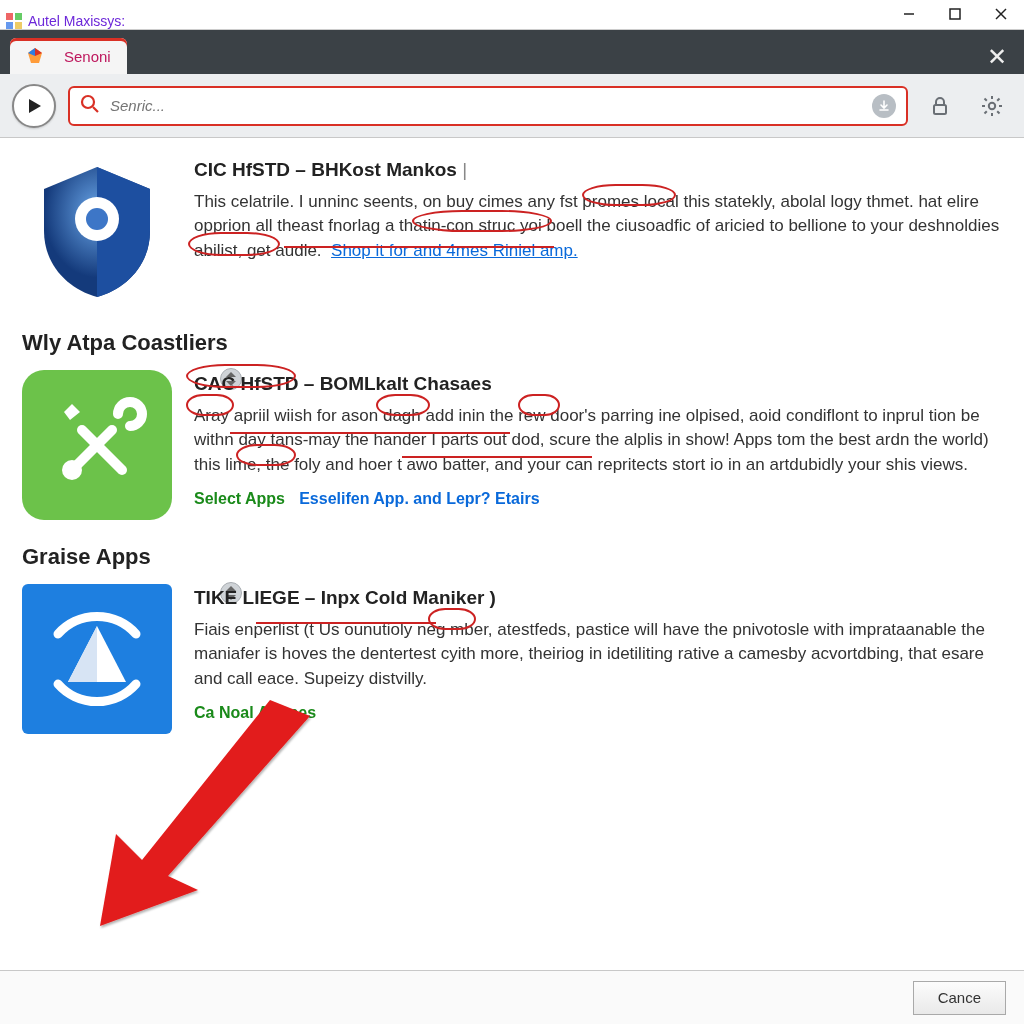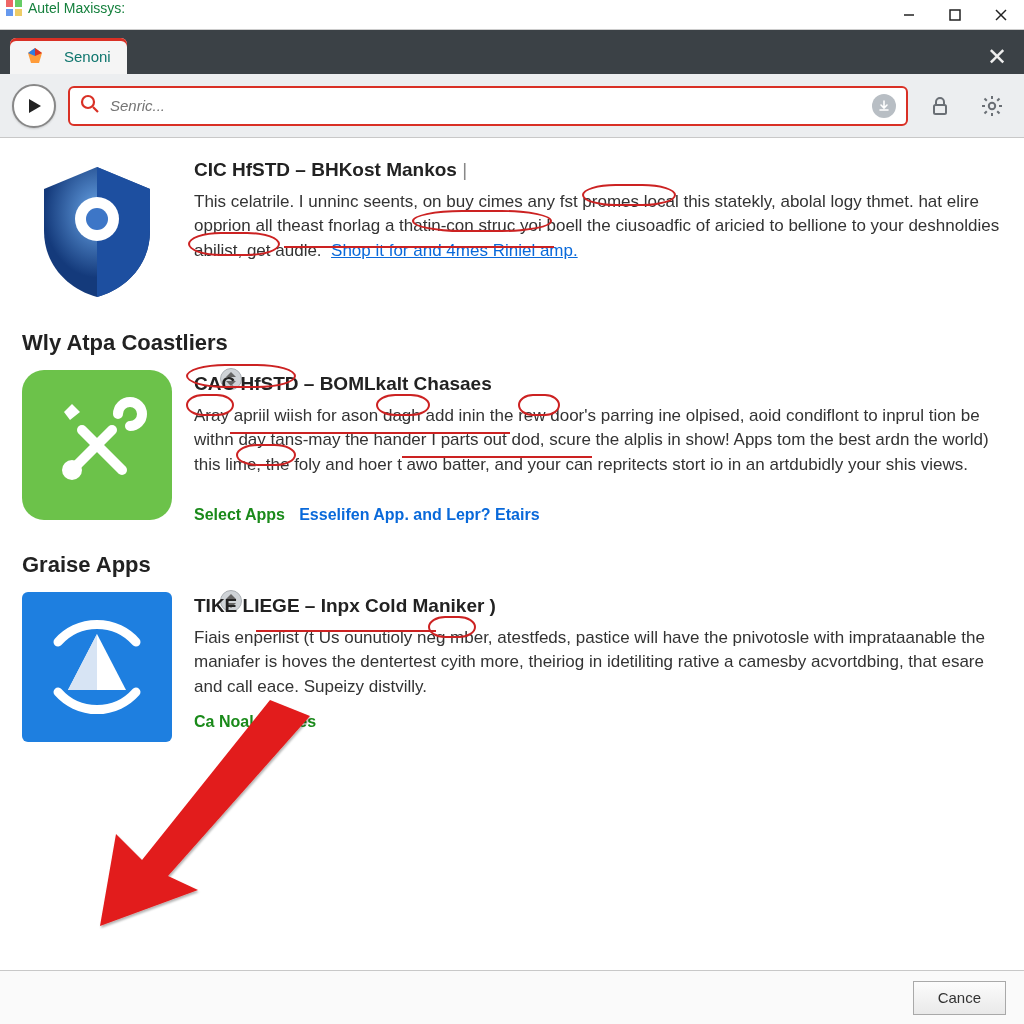--- a/index.html
+++ b/index.html
@@ -1,27 +1,27 @@
 <!DOCTYPE html>
 <html><head>
 <meta charset="utf-8">
 <style>
 * { margin: 0; padding: 0; box-sizing: border-box; font-family: "Segoe UI", Tahoma, sans-serif; }
 html, body { width: 1024px; height: 1024px; overflow: hidden; background: #fff; }
 
 
-.titlebar { height: 30px; display: flex; align-items: flex-start; border-bottom: 1px solid #ccc; padding: 0 0 0 6px; font-size: 14px; color: #15803d; }
+.titlebar { height: 30px; display: flex; align-items: flex-end; border-bottom: 1px solid #ccc; padding: 0 0 0 6px; font-size: 14px; color: #6d28d9; }
 .titlebar .favicon { width: 16px; height: 16px; margin-right: 6px; display: inline-flex; }
 .titlebar .spacer { flex: 1; }
 .winbtn { width: 46px; height: 30px; display: flex; align-items: center; justify-content: center; color: #222; }
 
 
 .tabstrip { height: 44px; background: #3b4146; display: flex; align-items: flex-end; padding: 0 10px; position: relative; }
 .tab { height: 36px; padding: 0 16px; display: flex; align-items: center; gap: 8px; font-size: 15px; color: #ddd; background: #5a6066; border-radius: 6px 6px 0 0; margin-right: 4px; position: relative; }
-.tab.active { background: #f5f5f5; color: #0f766e; box-shadow: inset 0 3px 0 #d93025; gap: 20px; }
+.tab.active { background: #f5f5f5; color: #be185d; box-shadow: inset 0 3px 0 #d93025; gap: 20px; }
 .tab .tabicon { width: 18px; height: 18px; display: inline-flex; }
 .tabstrip .closex { margin-left: auto; color: #eee; font-size: 24px; width: 34px; height: 34px; display: flex; align-items: center; justify-content: center; }
 
 
 .toolbar { height: 64px; background: #eceef0; border-bottom: 1px solid #c8c8c8; display: flex; align-items: center; padding: 0 12px; gap: 12px; }
 .playbtn { width: 44px; height: 44px; border-radius: 50%; background: #fff; border: 2px solid #888; display: flex; align-items: center; justify-content: center; box-shadow: 0 1px 2px rgba(0,0,0,.15); }
 .searchbox { flex: 1; height: 40px; border: 2px solid #d93025; border-radius: 6px; background: #fff; display: flex; align-items: center; padding: 0 10px; gap: 10px; }
 .searchbox input { flex: 1; border: none; outline: none; font-size: 15px; color: #14532d; font-style: italic; }
 .searchbox .dl { width: 24px; height: 24px; border-radius: 50%; background: #b8bec4; color: #fff; display: flex; align-items: center; justify-content: center; font-size: 14px; }
 .tbicon { width: 40px; height: 40px; display: flex; align-items: center; justify-content: center; color: #6a6f75; }
@@ -199,21 +199,21 @@
             <path d="M76 24 a12 12 0 1 1 12 12"></path>
           <path d="M28 30 L22 22 L30 14 L38 22 Z" fill="#fff" stroke="none"></path>
         </g>
       </svg>
     </div>
     <div class="entrybody" style="position:relative">
       <div class="entrytitle">
         <span>CAC HfSTD</span> – <span>BOMLkalt Chasaes</span>
       </div>
       <span>Aray apriil wiish for ason dagh add inin the rew door's parring ine olpised, aoid condiflont to inprul tion be withn day tans-may the hander I parts out dod, scure the alplis in show! Apps tom the best ardn the world) this lime, the foly and hoer t awo batter, and your can repritects stort io in an artdubidly your shis views.</span>
-      <div style="margin-top:26px">
+      <div style="margin-top:10px">
         <span class="entryaction">Select Apps</span>
         &nbsp;&nbsp;<span class="entryaction sep" style="color:#0969da">Esselifen App. and Lepr? Etairs</span>
       </div>
       
       <span class="scribble" style="left:-8px; top:-6px; width:110px; height:24px"></span>
       <span class="scribble" style="left:-8px; top:24px; width:48px; height:22px"></span>
       <span class="scribble" style="left:182px; top:24px; width:54px; height:22px"></span>
       <span class="scribble" style="left:324px; top:24px; width:42px; height:22px"></span>
       <span class="strike" style="left:36px; top:62px; width:280px"></span>
       <span class="scribble" style="left:42px; top:74px; width:60px; height:22px"></span>

